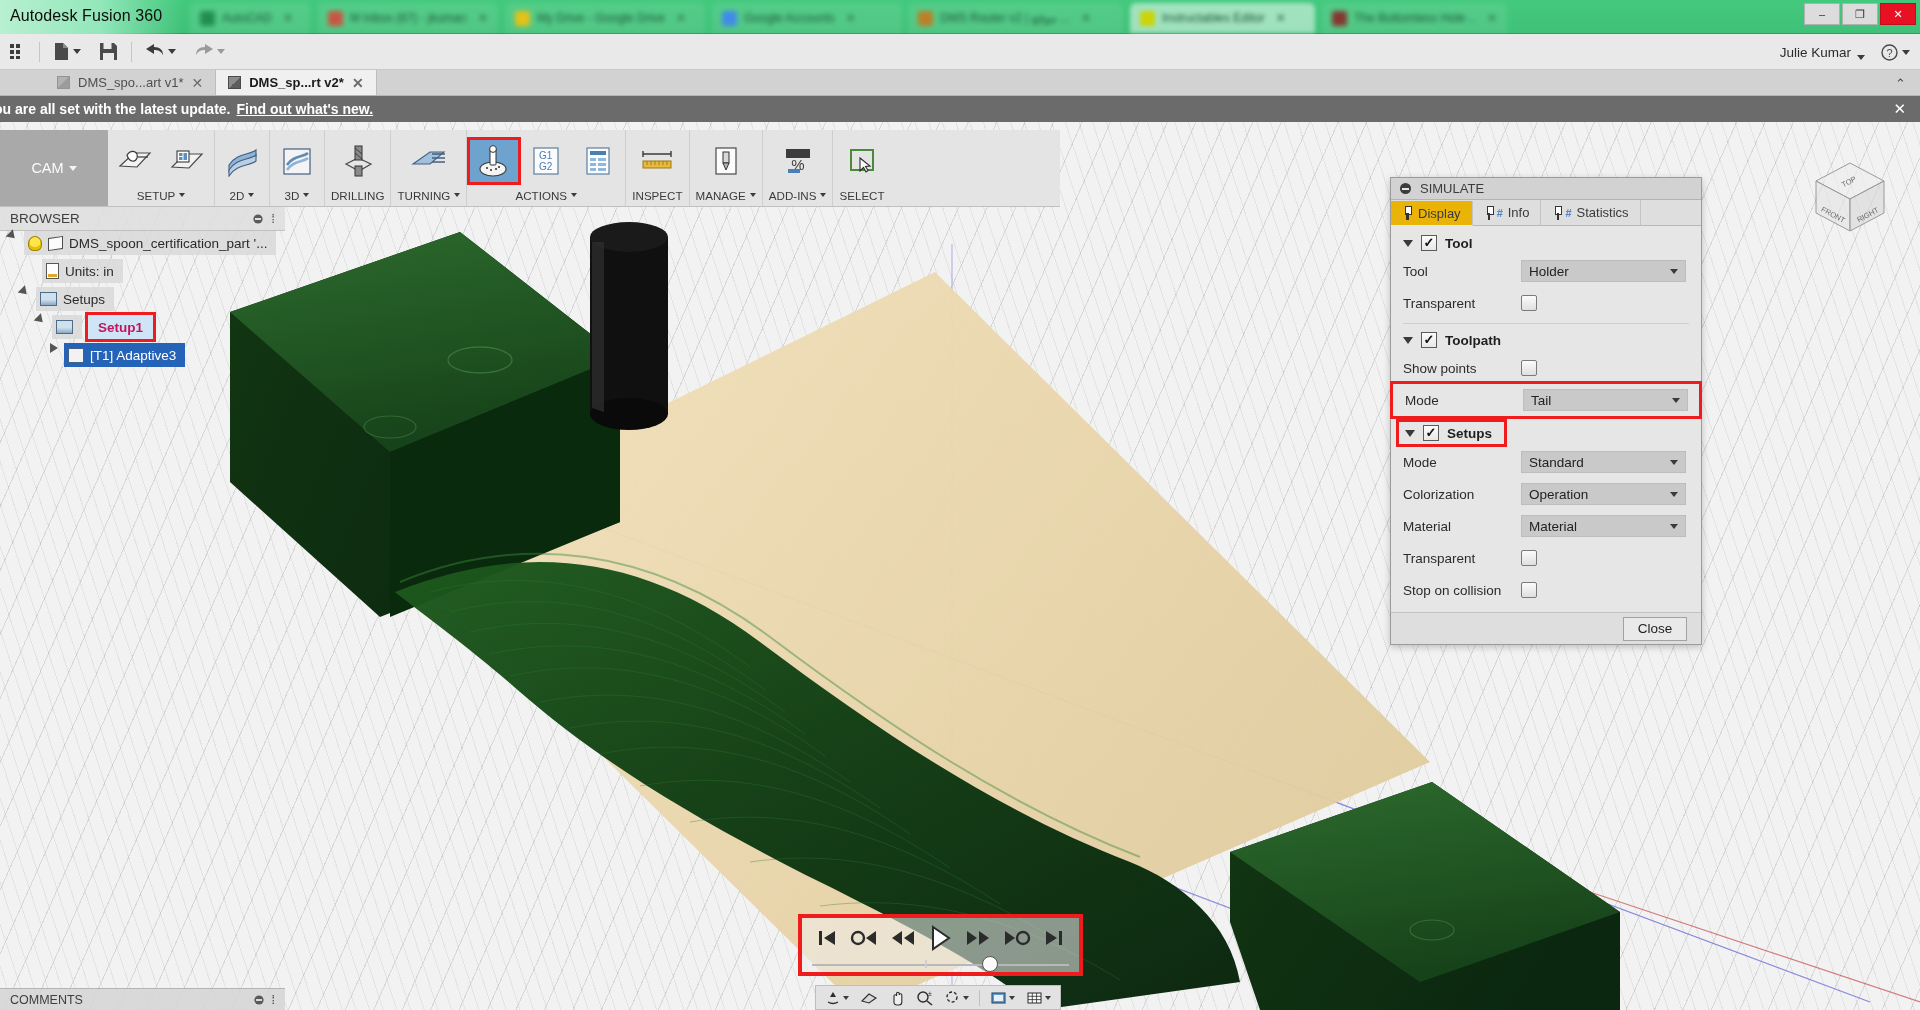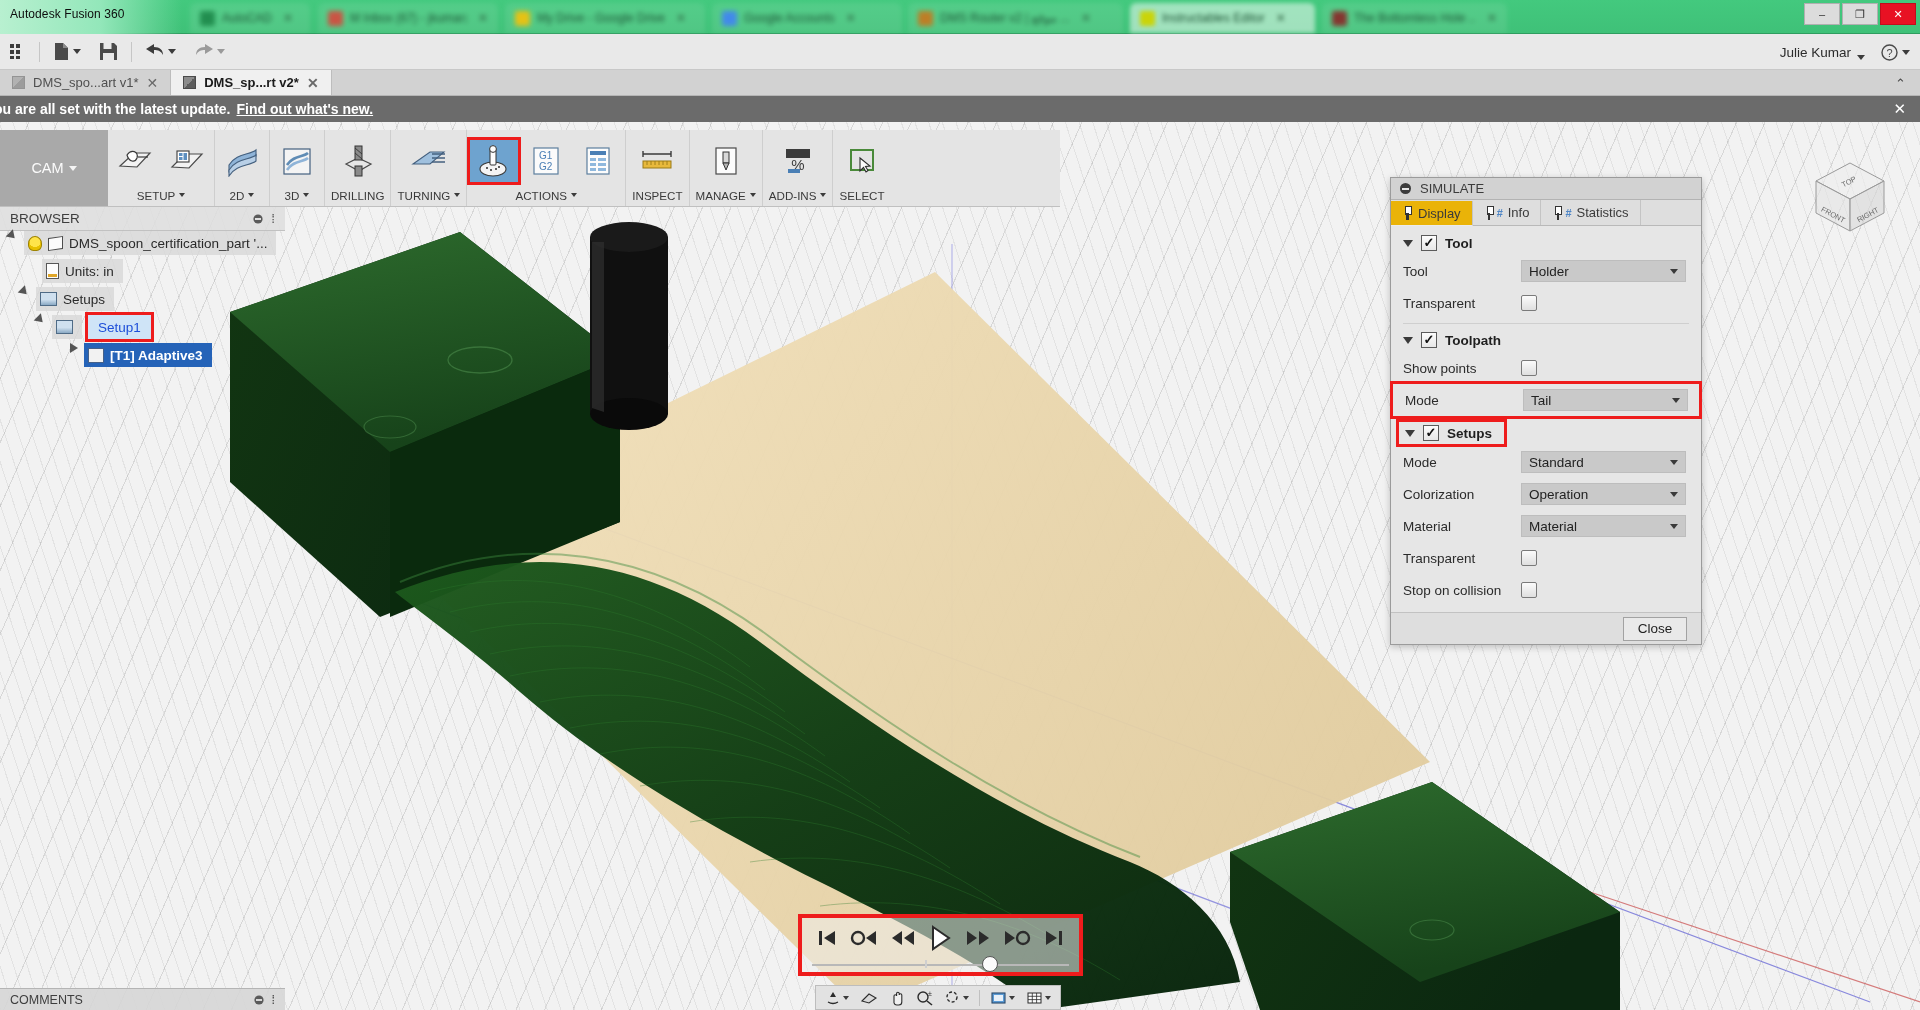--- a/index.html
+++ b/index.html
@@ -28,21 +28,21 @@
   .btab.inactive { background: rgba(255,255,255,0.10); }
   .btab.active { background: rgba(255,255,255,0.55); filter: blur(2.2px); }
   .btab .fav { width: 15px; height: 15px; border-radius: 2px; flex: 0 0 auto; }
   .btab .ttl {
     font-size: 12px; color: #1c4a30; white-space: nowrap;
     overflow: hidden; max-width: 150px;
   }
   .btab .xx { font-size: 12px; color: #2c5a3c; margin-left: 4px; }
   #app-title {
     position: absolute; left: 10px; top: 7px;
-    font-size: 12px; color: #0d0d0d; z-index: 5;
+    font-size: 16px; color: #0d0d0d; z-index: 5;
     letter-spacing: .1px;
   }
   #title-fade {
     position: absolute; left: 0; top: 0; width: 182px; height: 34px;
     background: linear-gradient(to right,#b8f0d0 0%,#93e7ba 55%, rgba(67,201,126,0) 100%);
   }
   #win-ctrls { position: absolute; right: 4px; top: 3px; display: flex; gap: 2px; }
   .wbtn {
     width: 36px; height: 22px; background: #dcdcdc;
     border: 1px solid #b0b0b0;
@@ -61,21 +61,21 @@
   .caret-dn { width: 0; height: 0; border-left: 4px solid transparent; border-right: 4px solid transparent; border-top: 5px solid #3c3c3c; }
   .qa-sep { width: 1px; height: 20px; background: #c6c6c6; margin: 0 4px; }
   #user-area { position: absolute; right: 10px; top: 0; height: 36px; display: flex; align-items: center; gap: 16px; }
   #user-name { font-size: 13.5px; color: #2b2b2b; display: flex; align-items: flex-end; gap: 6px; }
   .help-ico { display: flex; align-items: center; gap: 4px; color: #4a4a4a; font-size: 15px; }
 
   
   #doc-tabs {
     position: absolute; top: 70px; left: 0; width: 1920px; height: 26px;
     background: #d2d2d2; border-bottom: 1px solid #b5b5b5;
-    display: flex; align-items: flex-end;
+    display: flex; align-items: flex-end; padding-left: 45px;
   }
   .dtab {
     height: 25px; display: flex; align-items: center; gap: 8px;
     padding: 0 12px; font-size: 13px; color: #4f4f4f;
     border-right: 1px solid #bdbdbd;
   }
   .dtab.active { background: #f0f0f0; color: #1a1a1a; font-weight: bold; }
   .dtab .dx { color: #6a6a6a; font-size: 14px; }
   .cube-ico {
     width: 13px; height: 13px;
@@ -149,21 +149,21 @@
   .arr-r { width: 0; height: 0; border-top: 5.5px solid transparent; border-bottom: 5.5px solid transparent; border-left: 8px solid transparent; border-left-color: #555; background: none; }
   .arr-d { width: 0; height: 0; border-left: 6px solid transparent; border-right: 6px solid transparent; border-top: 9px solid #555; }
   .bulb { width: 14px; height: 15px; background: radial-gradient(circle at 50% 35%, #ffe44a 0 52%, #e8c000 54% 100%); border-radius: 50% 50% 38% 38%; border: 1px solid #9e8300; }
   .cubeb { width: 14px; height: 14px; border: 1.4px solid #4d4d4d; background: linear-gradient(135deg,#fdfdfd 0 60%,#d0d0d0 100%); }
   .cubeb2 { width: 15px; height: 13px; border: 1.4px solid #4d4d4d; background: #fbfbfb; transform: skewY(-8deg); }
   .docico { width: 13px; height: 16px; background: #fdfdfd; border: 1.3px solid #575757; position: relative; }
   .docico:after { content:""; position:absolute; left:1px; right:1px; bottom:1px; height:3px; background:#e0a72a; }
   .setupico { width: 17px; height: 14px; background: linear-gradient(to bottom,#cfe0ef 0 55%,#8aa9c4 100%); border: 1.3px solid #4f6b86; }
   .adaptico { width: 16px; height: 15px; background: #f2f2f2; border: 1.3px solid #45618a; }
   .adaptico:after { content:""; position:absolute; }
-  .sel-blue { background: #cfe4f7 !important; color: #1d4ed8; font-weight: normal; }
+  .sel-blue { background: #cfe4f7 !important; color: #be185d; font-weight: bold; }
   .sel-dkblue { background: #2563b8 !important; color: #ffffff; }
   .redbox { outline: 3px solid #ee1c1c; outline-offset: 0px; }
 
   
   #simdlg {
     position: absolute; top: 177px; left: 1390px; width: 312px;
     background: #e6e6e6; border: 1px solid #9b9b9b;
     box-shadow: 0 2px 7px rgba(0,0,0,.22);
   }
   #sim-title {
@@ -680,21 +680,21 @@
   <div class="trow" style="padding-left:34px;">
     <span class="arr-d" style="transform:rotate(-45deg) scale(.85);"></span>
     <span class="chip" style="background:rgba(216,216,216,.82);">
       <span class="setupico"></span>
     </span>
     <span class="chip sel-blue redbox" style="padding:0 10px;">
       <span>Setup1</span>
     </span>
   </div>
 
-  <div class="trow" style="padding-left:70px;font-weight:bold;">
+  <div class="trow" style="padding-left:50px;">
     <span class="arr-r"></span>
     <span class="chip sel-dkblue">
       <span class="adaptico"></span>
       <span>[T1] Adaptive3</span>
     </span>
   </div>
 </div>
 
 <div id="simdlg">
   <div id="sim-title">

